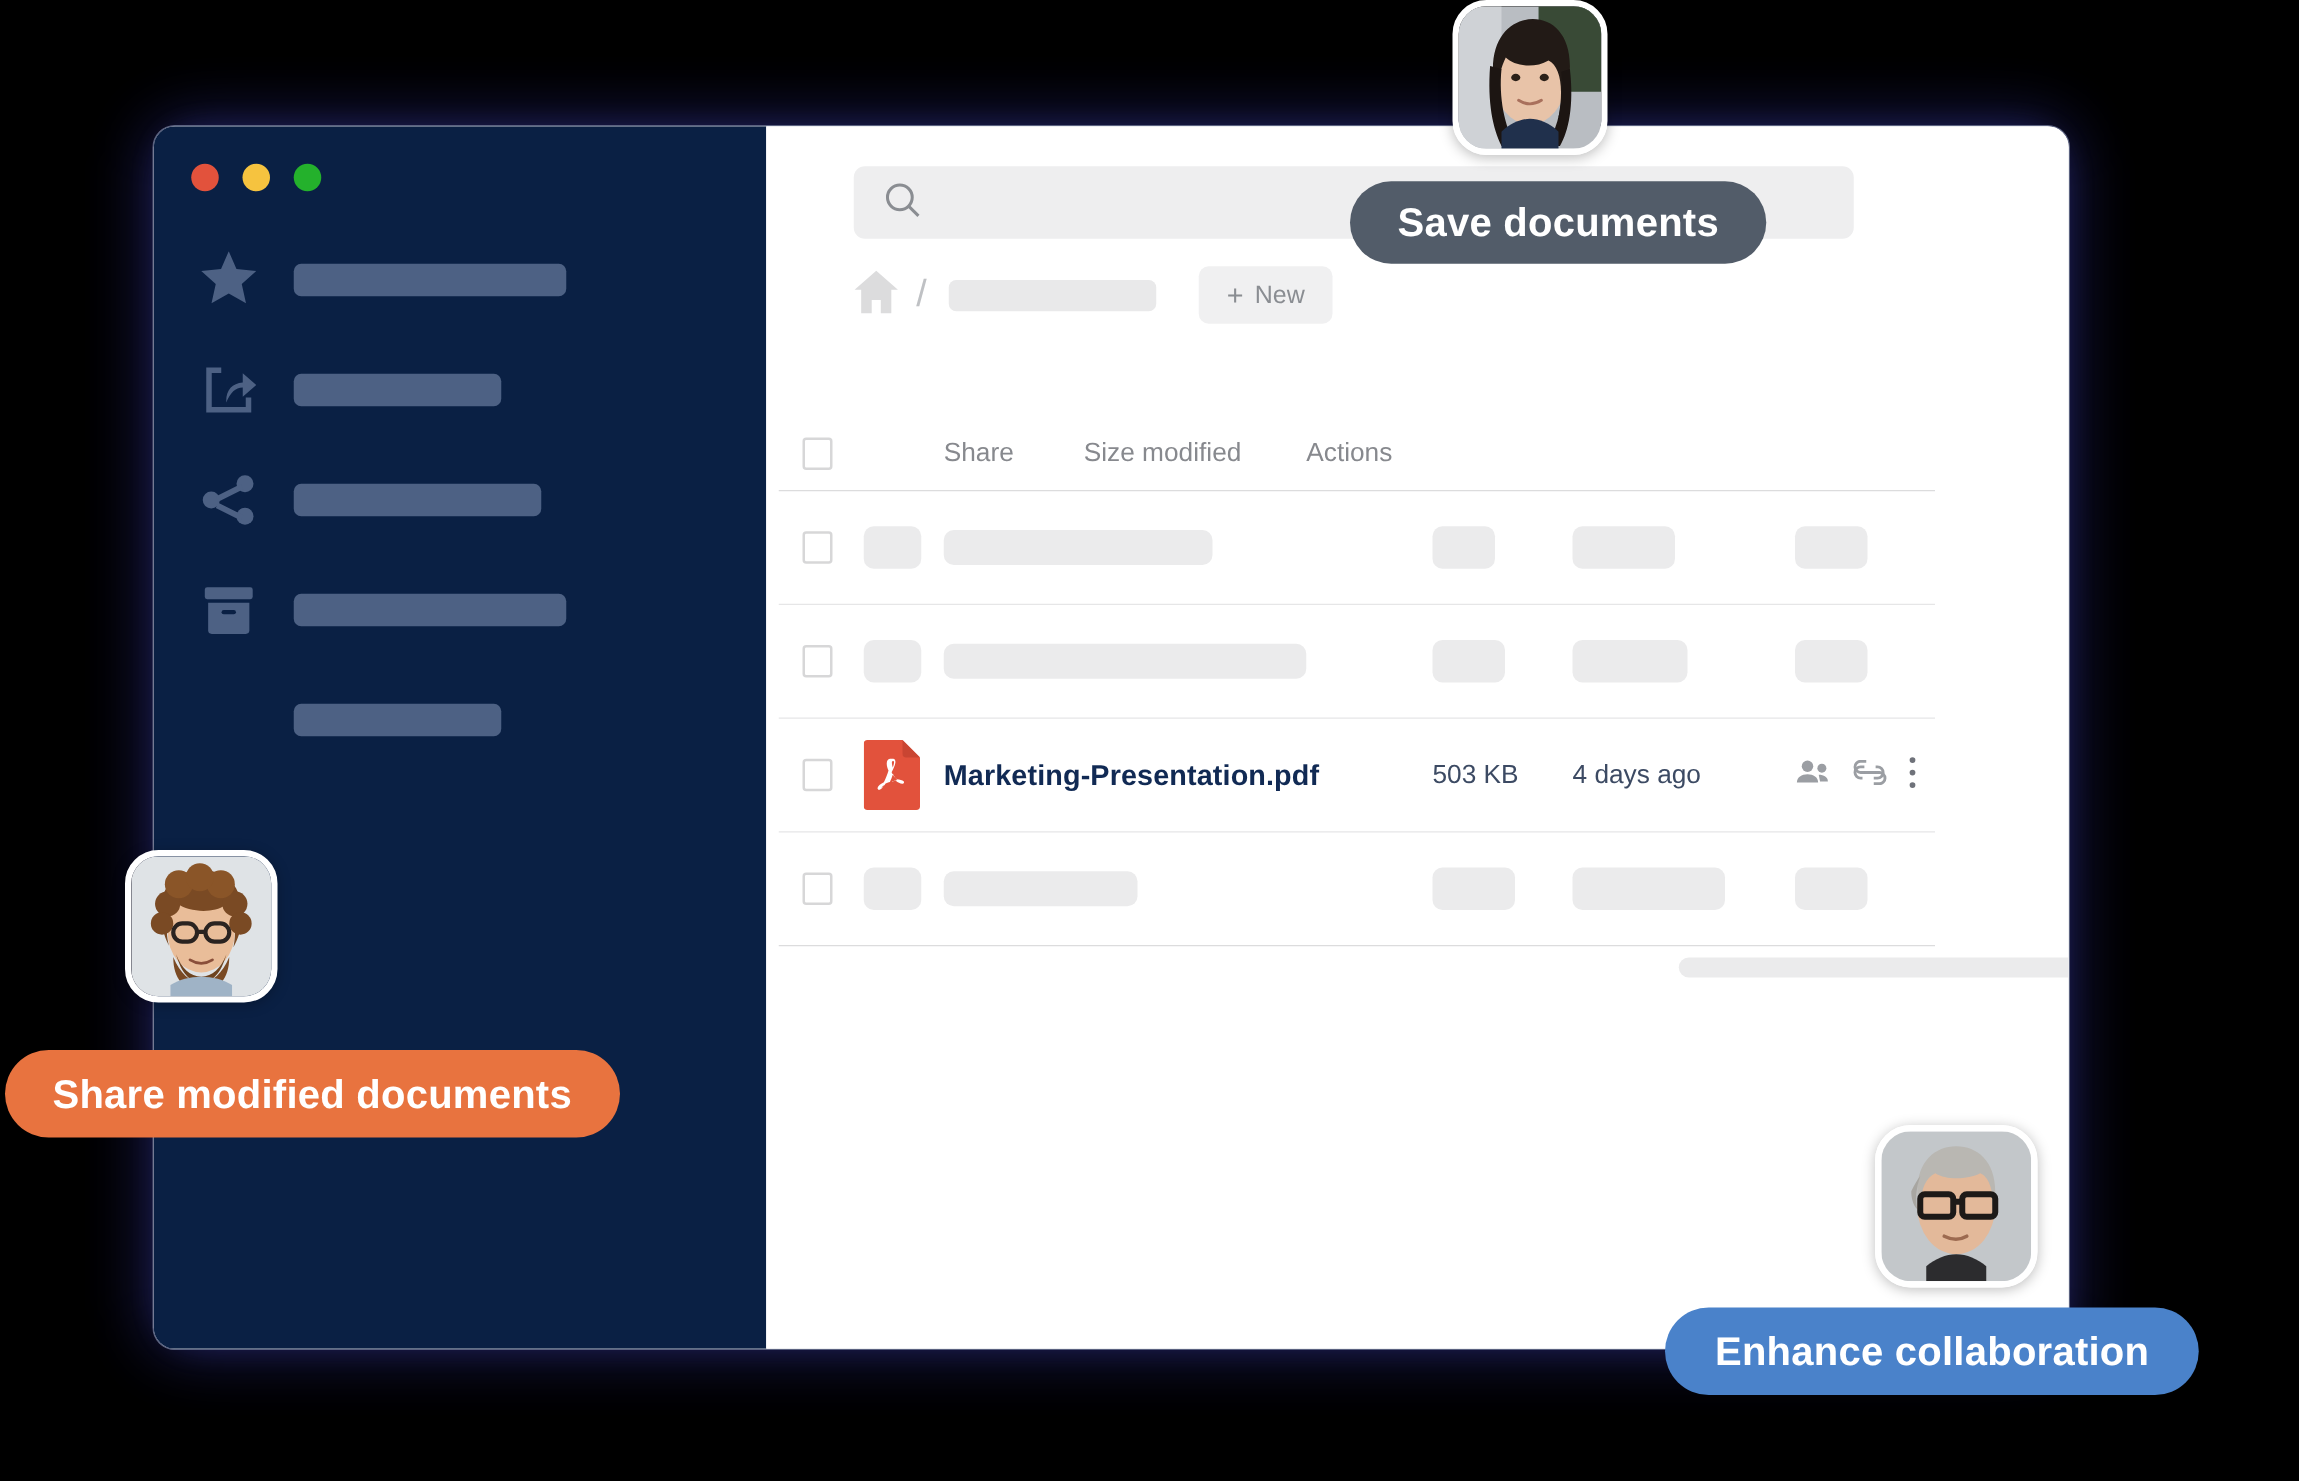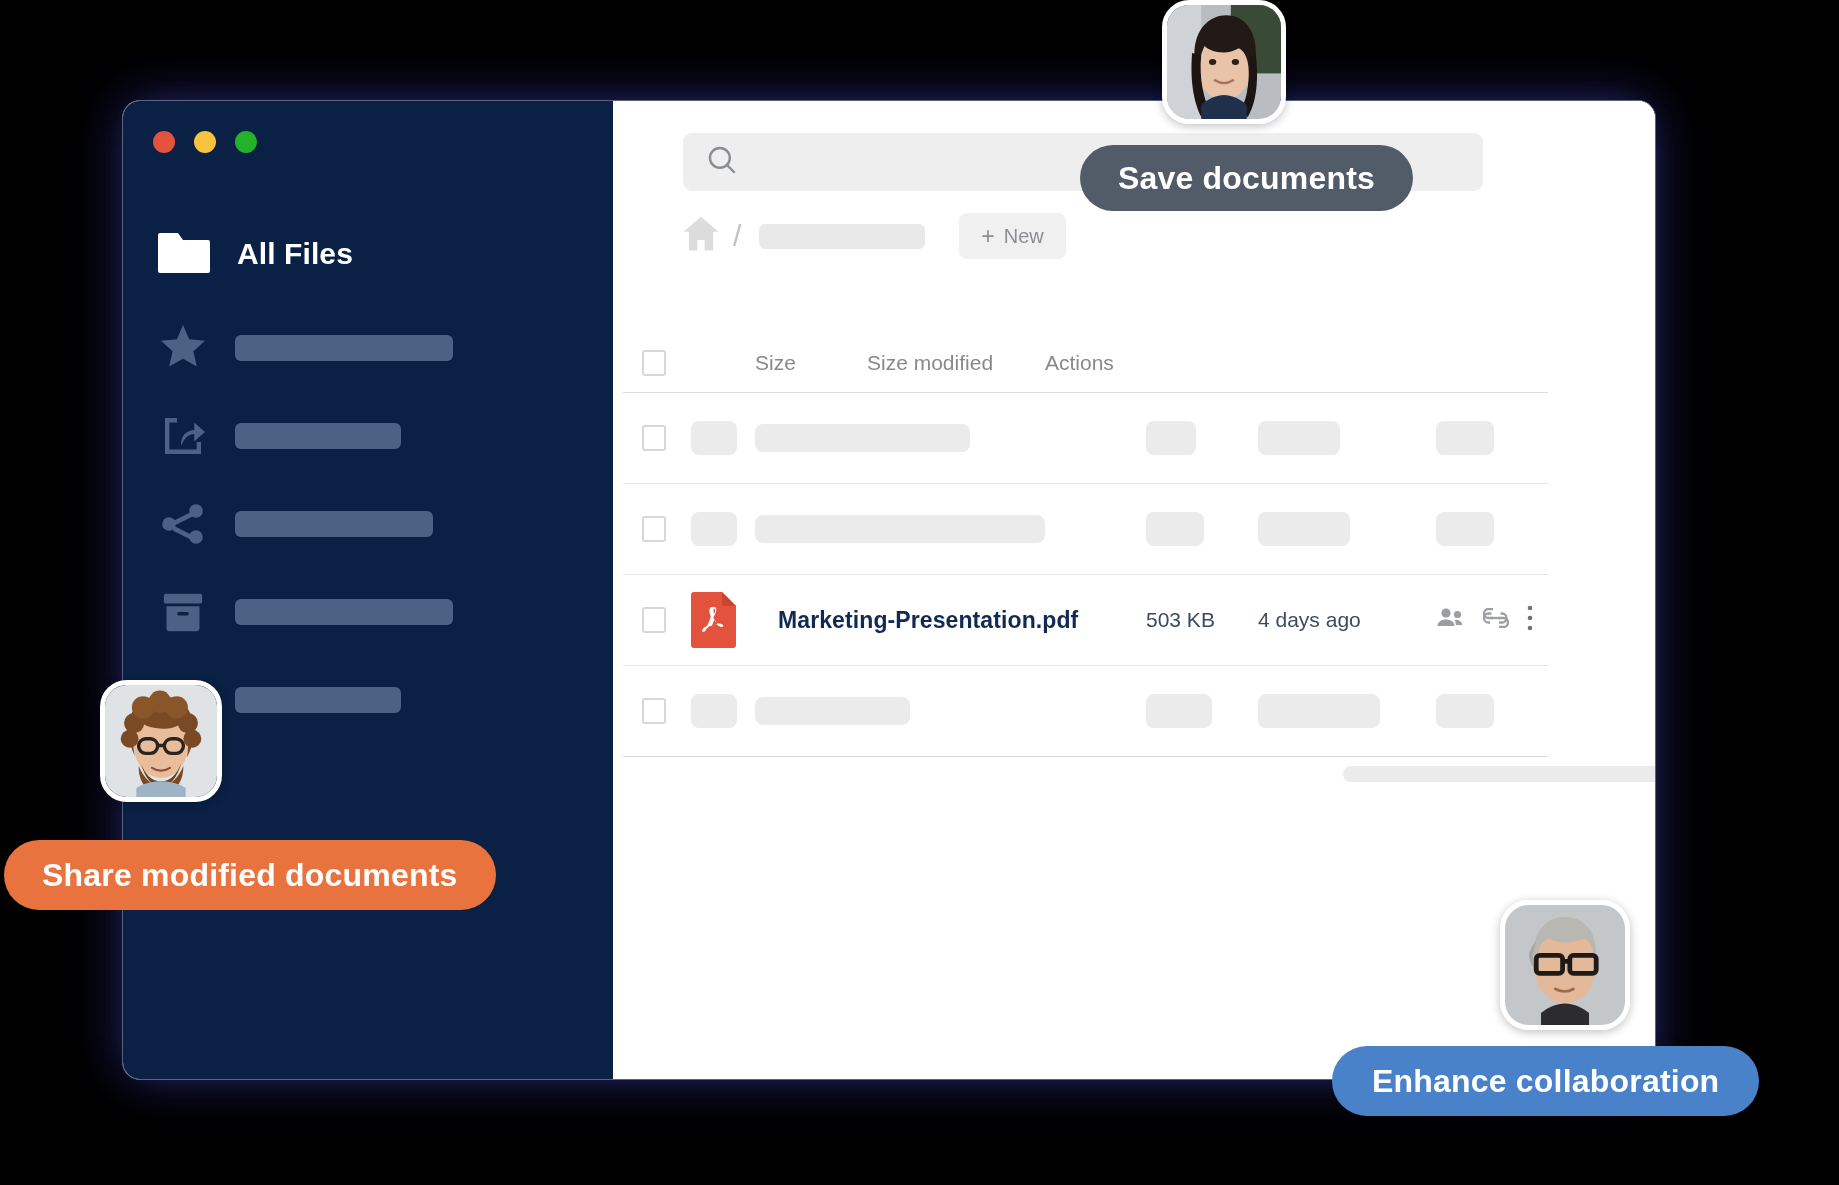--- a/index.html
+++ b/index.html
@@ -195,21 +195,20 @@
   .sk.name-4 { width: 155px; }
   .sk.size { width: 50px; height: 34px; }
   .sk.mod  { width: 82px; height: 34px; }
   .sk.act  { width: 58px; height: 34px; }
 
   .pdf-icon { width: 45px; height: 56px; position: relative; }
 
   .fname {
     color: #112a54; font-size: 23px; font-weight: 700;
     letter-spacing: .1px;
-    margin-left: 23px;
   }
   .fsize, .fmod { color: #3c4a63; font-size: 21px; text-align: right; }
 
   .actions { display: flex; align-items: center; gap: 15px; }
 
   .bottom-skel {
     position: absolute;
     left: 730px; top: 665px;
     width: 400px; height: 16px;
     border-radius: 8px;
@@ -267,28 +266,20 @@
 <div class="window">
 
   <aside class="sidebar">
 
     <div class="traffic">
       <span class="dot red"></span>
       <span class="dot yellow"></span>
       <span class="dot green"></span>
     </div>
 
-    <div class="allfiles">
-      <span>
-        <svg width="52" height="42" viewBox="0 0 52 42">
-          <path d="M0 4a2 2 0 012-2h18l5 7h25a2 2 0 012 2v29a2 2 0 01-2 2H2a2 2 0 01-2-2z" fill="#ffffff"></path>
-        </svg>
-      </span>
-      <span class="allfiles-label">All Files</span>
-    </div>
 
     <nav class="nav">
 
       <div class="nav-item">
         <span class="nav-icon">
           <svg width="48" height="46" viewBox="0 0 24 23">
               <path d="M12 0l3.09 7.1L23 7.9l-5.8 5.2 1.7 7.7L12 16.9 5.1 20.8l1.7-7.7L1 7.9l7.91-.8z" fill="#4d6184"></path>
             </svg>
         </span>
         <span class="nav-bar" style="width:218px"></span>
@@ -362,21 +353,21 @@
       </button>
     </div>
 
     <div class="table">
 
       <div class="thead">
         <div class="c-check">
           <span class="chk"></span>
         </div>
         <div class="c-icon"></div>
-        <div class="c-size">Size</div>
+        <div class="c-size">Share</div>
         <div class="c-mod">Size modified</div>
         <div class="c-act">Actions</div>
       </div>
 
       <div class="row">
         <div class="c-check">
             <span class="chk"></span>
           </div>
         <div class="c-icon">
             <span class="sk icon"></span>

